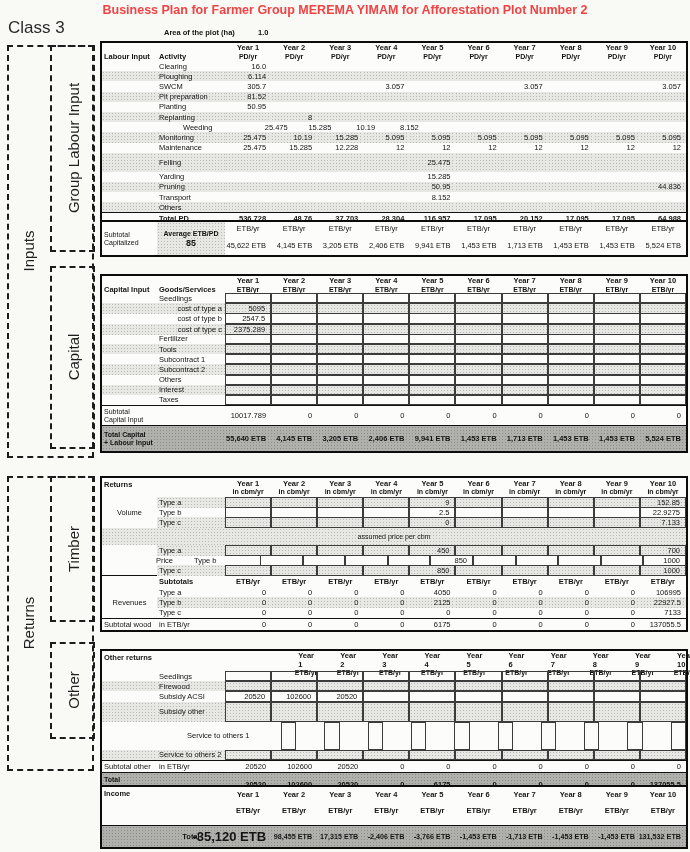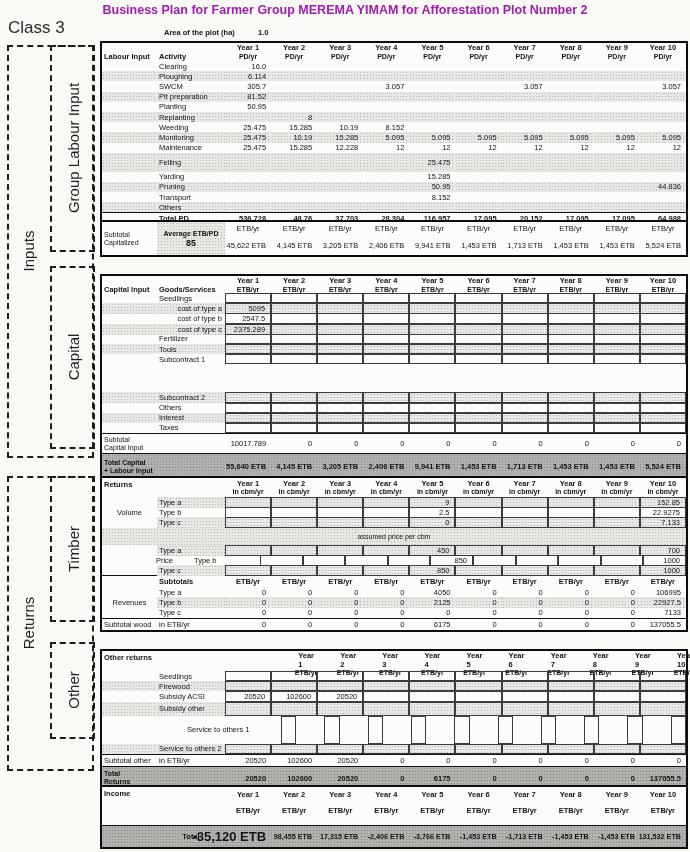--- a/index.html
+++ b/index.html
@@ -1,17 +1,17 @@
 <!DOCTYPE html>
 <html><head>
 <meta charset="utf-8">
 <style>
   html,body{margin:0;padding:0;background:#e9e9e7;}
   .page{position:relative;width:690px;height:852px;background:#f9f9f6;font-family:"Liberation Sans",sans-serif;overflow:hidden;}
-  .title{position:absolute;top:3px;left:0;width:100%;text-align:center;font-size:12.5px;font-weight:bold;color:#a21caf;}
+  .title{position:absolute;top:3px;left:0;width:100%;text-align:center;font-size:12.5px;font-weight:bold;color:#ef4444;}
   .class3{position:absolute;left:8px;top:18px;font-size:17px;color:#2b2b2b;}
   .arealab{position:absolute;left:164px;top:28px;font-size:7.5px;font-weight:bold;color:#141414;}
   .areaval{position:absolute;left:258px;top:28px;font-size:7.5px;font-weight:bold;color:#141414;}
   .dashbox{position:absolute;border:2px dashed #1c1c1c;box-sizing:border-box;}
   .vlabel{position:absolute;font-size:15px;color:#1f1f1f;white-space:nowrap;transform:translate(-50%,-50%) rotate(-90deg);}
   .tbl{position:absolute;left:100px;width:588px;border:2.5px solid #0c0c0c;box-sizing:border-box;background:#fcfcfa;}
   .row{display:grid;grid-template-columns:55px 68px repeat(10,1fr);}
   .subgrid{display:grid;grid-template-columns:55px 68px repeat(10,1fr);grid-template-rows:13px 20px;}
   .c{display:flex;align-items:center;font-size:7.5px;color:#141414;padding:0 2px;box-sizing:border-box;min-width:0;}
   .lab{justify-content:flex-start;white-space:nowrap;overflow:visible;}
@@ -180,21 +180,21 @@
         <div class="c val sh">8</div>
         <div class="c val sh"></div>
         <div class="c val sh"></div>
         <div class="c val sh"></div>
         <div class="c val sh"></div>
         <div class="c val sh"></div>
         <div class="c val sh"></div>
         <div class="c val sh"></div>
         <div class="c val sh"></div>
       </div>
-      <div class="row" style="height: 10.2px;">
+      <div class="row" style="height: 10.2px; gap: 24px;">
         <div class="c col1"></div>
         <div class="c lab">Weeding</div>
         <div class="c val">25.475</div>
         <div class="c val">15.285</div>
         <div class="c val">10.19</div>
         <div class="c val">8.152</div>
         <div class="c val"></div>
         <div class="c val"></div>
         <div class="c val"></div>
         <div class="c val"></div>
@@ -480,21 +480,21 @@
         <div class="c val bord"></div>
         <div class="c val bord"></div>
         <div class="c val bord"></div>
         <div class="c val bord"></div>
         <div class="c val bord"></div>
         <div class="c val bord"></div>
         <div class="c val bord"></div>
         <div class="c val bord"></div>
         <div class="c val bord"></div>
       </div>
-      <div class="row" style="height: 10.2px; margin-top: 28px;">
+      <div class="row" style="height: 10.2px;">
         <div class="c col1 sh"></div>
         <div class="c lab sh">Subcontract 2</div>
         <div class="c val bord sh"></div>
         <div class="c val bord sh"></div>
         <div class="c val bord sh"></div>
         <div class="c val bord sh"></div>
         <div class="c val bord sh"></div>
         <div class="c val bord sh"></div>
         <div class="c val bord sh"></div>
         <div class="c val bord sh"></div>
@@ -857,21 +857,21 @@
         <div class="c val bord">102600</div>
         <div class="c val bord">20520</div>
         <div class="c val bord"></div>
         <div class="c val bord"></div>
         <div class="c val bord"></div>
         <div class="c val bord"></div>
         <div class="c val bord"></div>
         <div class="c val bord"></div>
         <div class="c val bord"></div>
       </div>
-      <div class="row" style="height: 14px;">
+      <div class="row" style="height: 20px;">
         <div class="c col1 sh"></div>
         <div class="c lab sh">Subsidy other</div>
         <div class="c val bord sh"></div>
         <div class="c val bord sh"></div>
         <div class="c val bord sh"></div>
         <div class="c val bord sh"></div>
         <div class="c val bord sh"></div>
         <div class="c val bord sh"></div>
         <div class="c val bord sh"></div>
         <div class="c val bord sh"></div>

